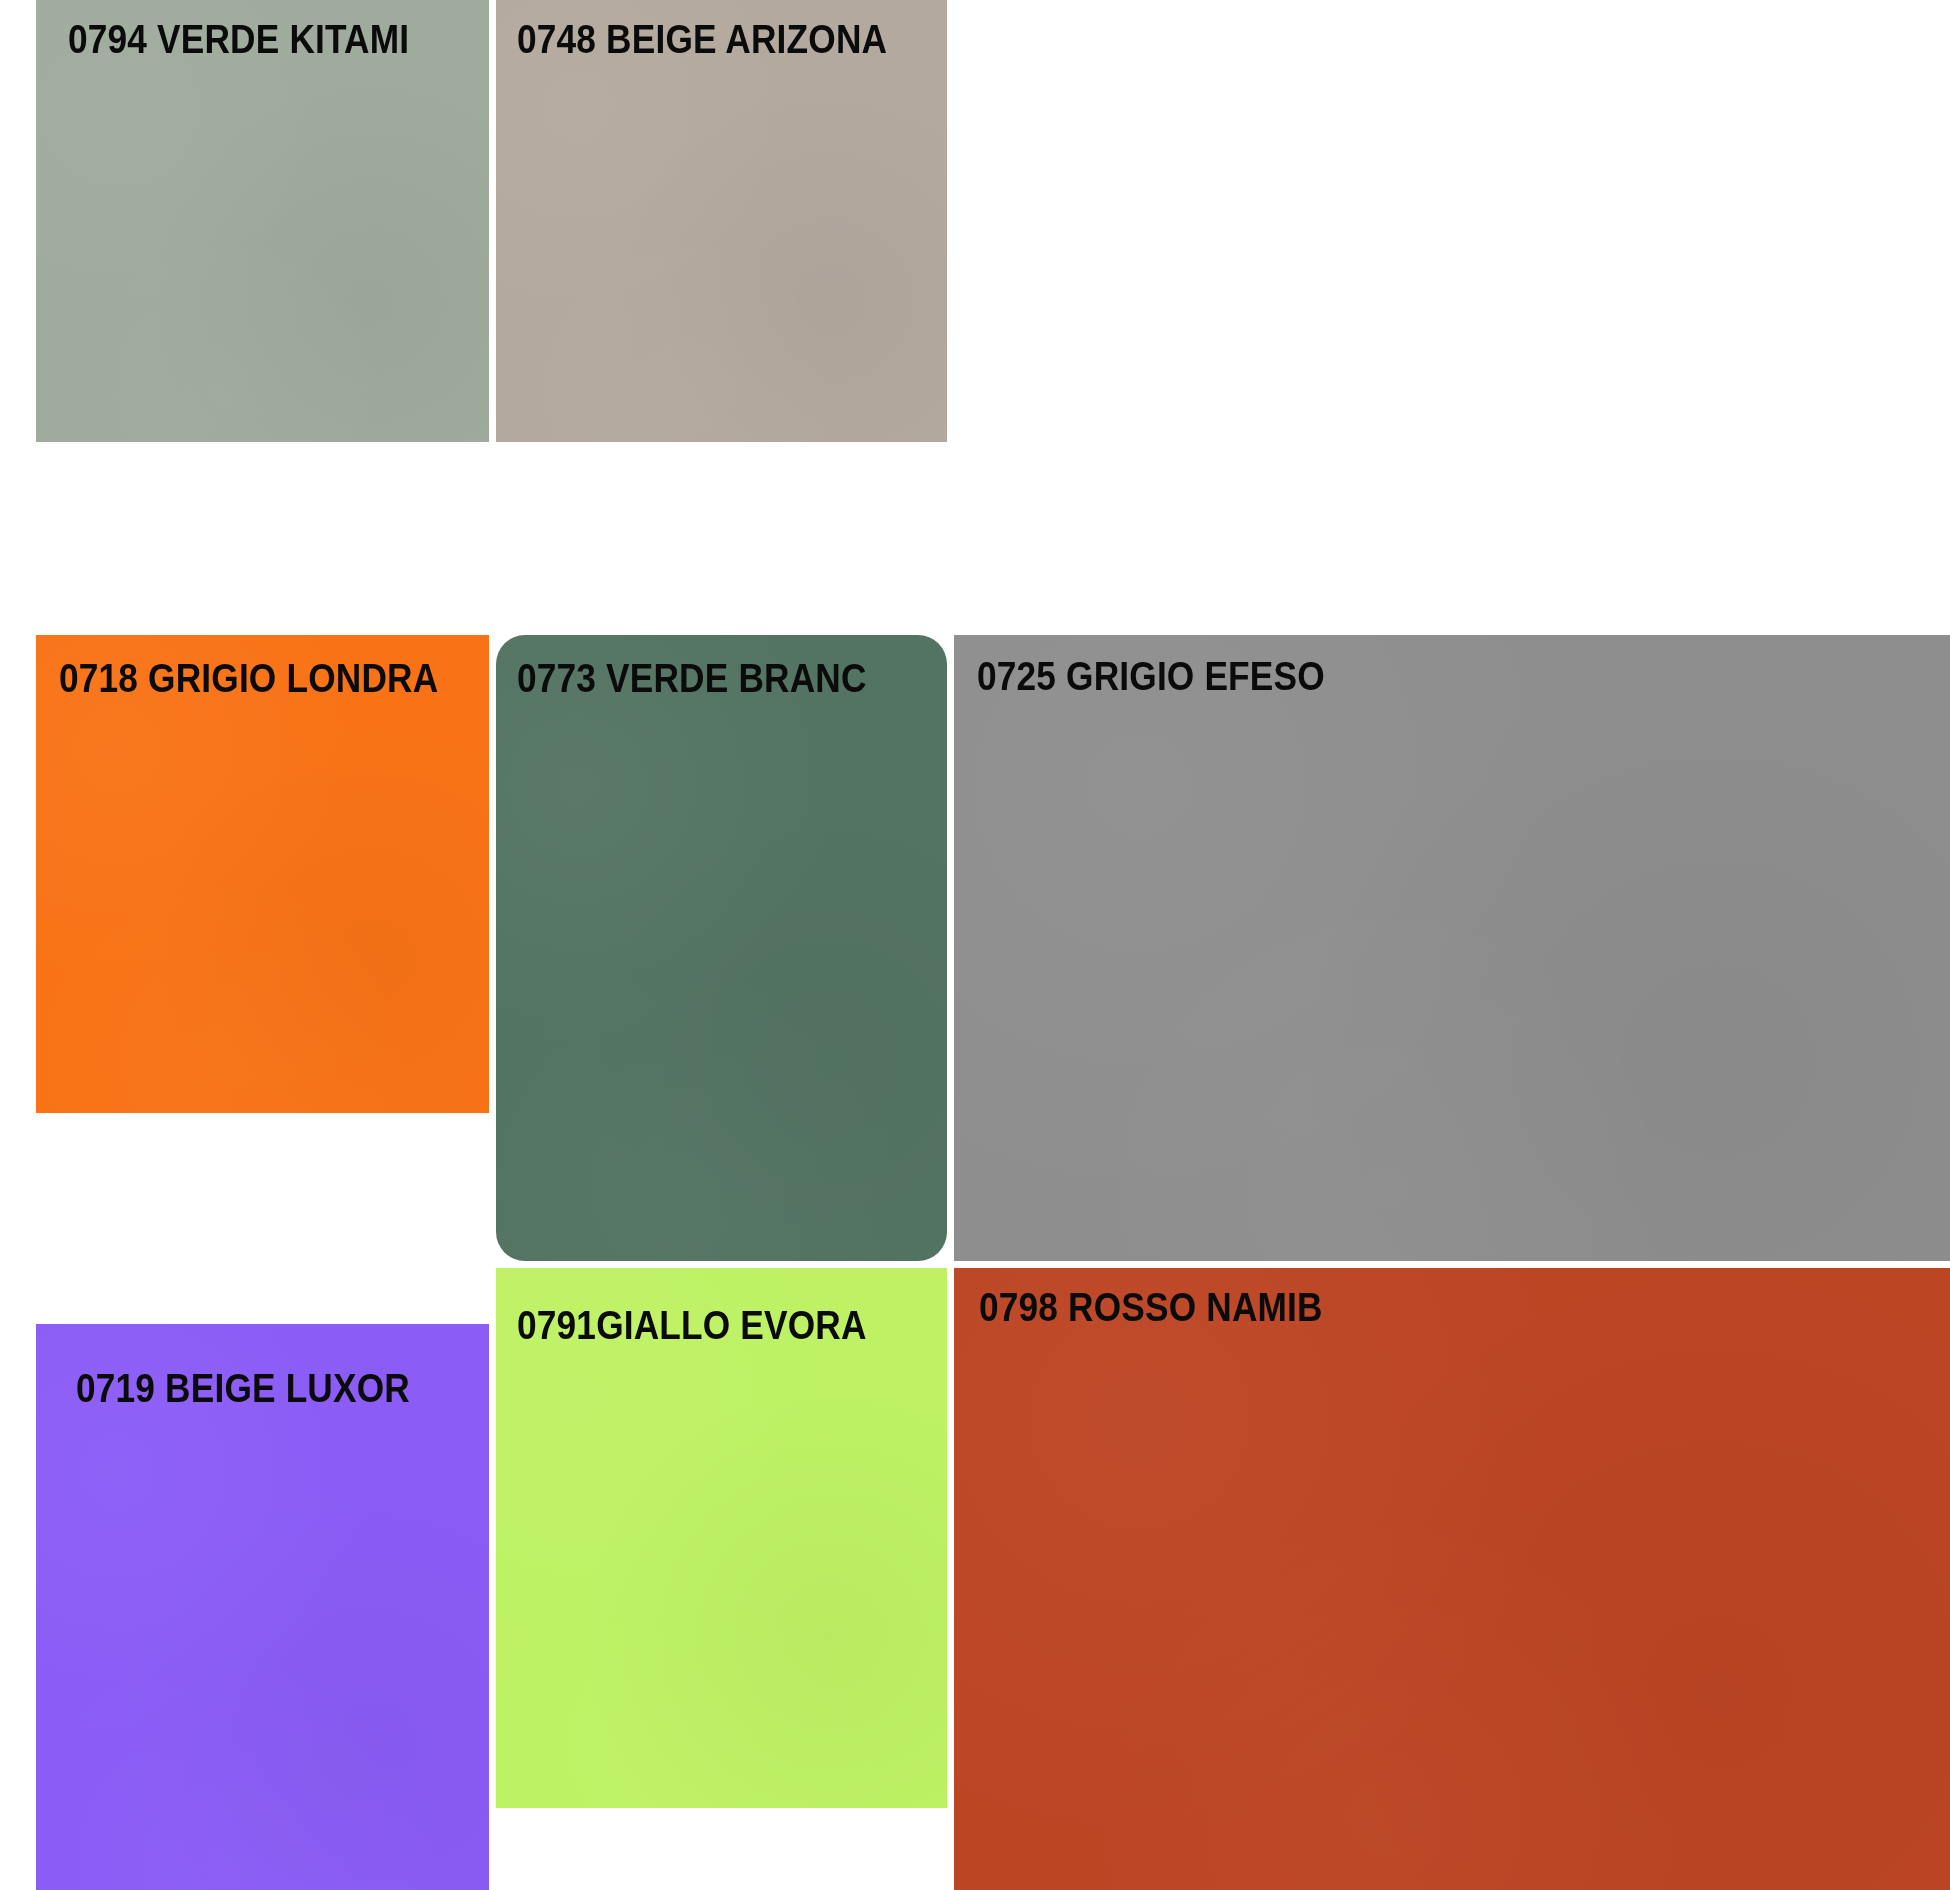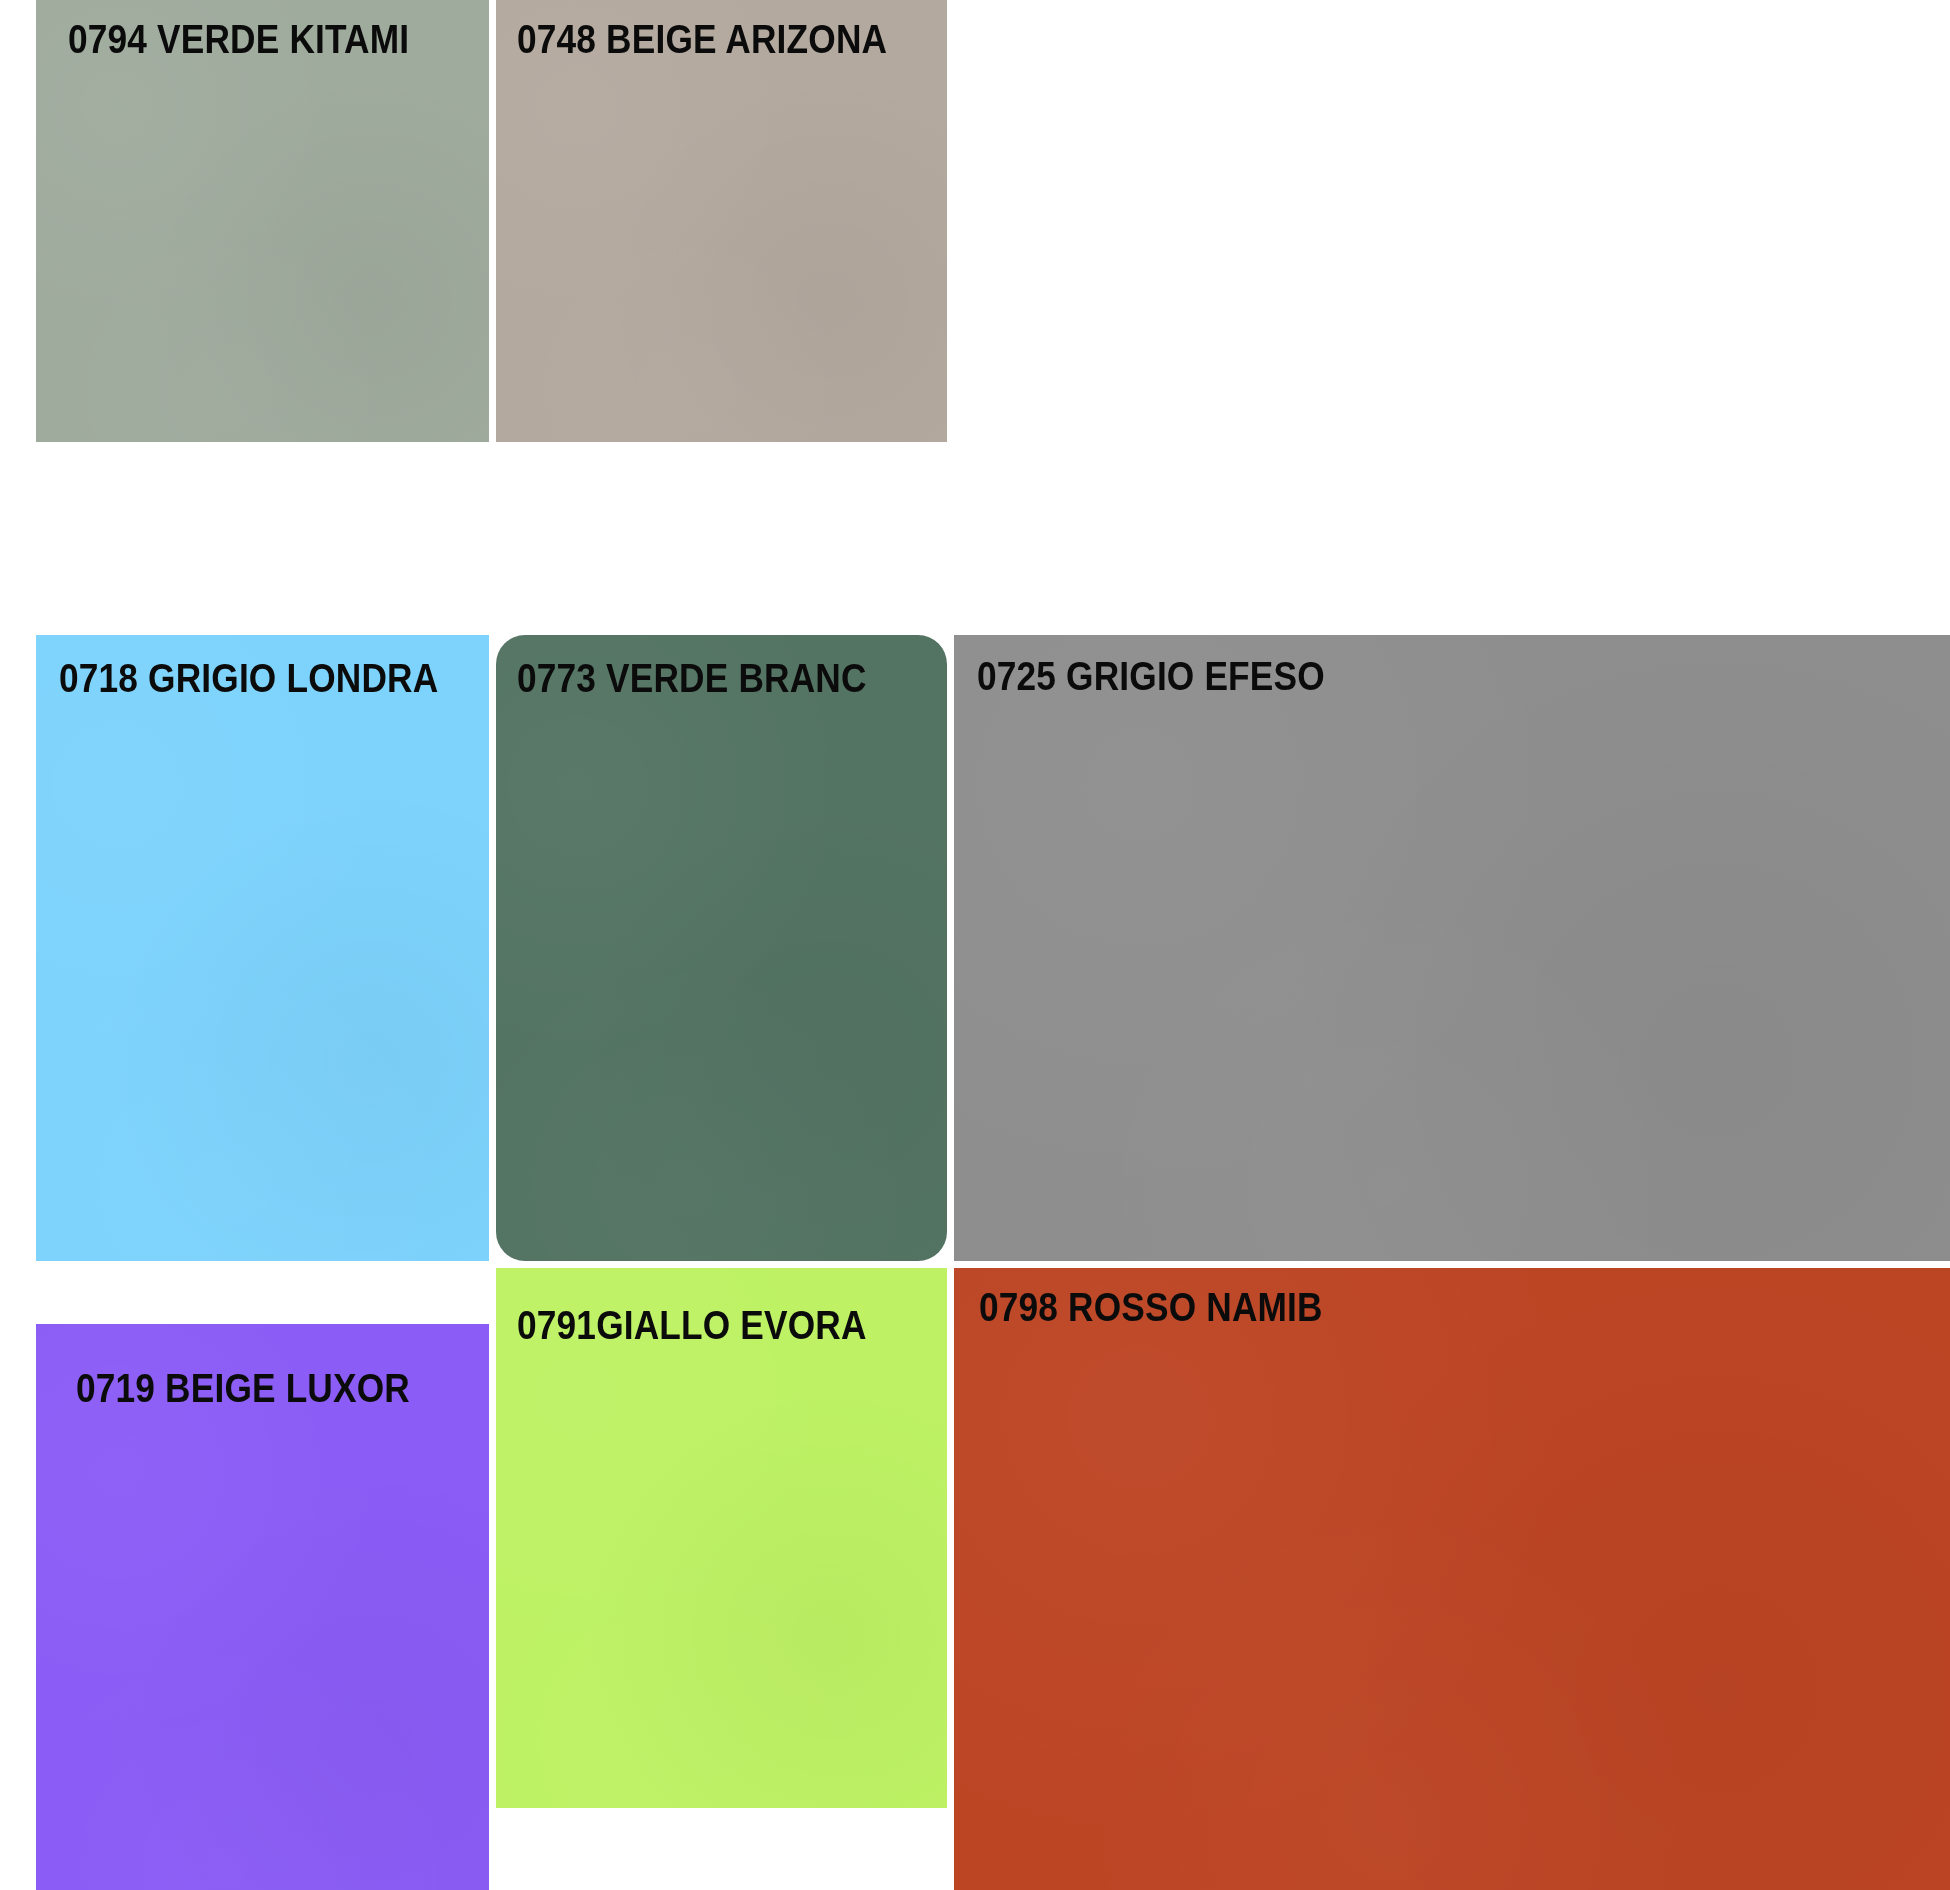--- a/index.html
+++ b/index.html
@@ -54,21 +54,21 @@
 </head>
 <body>
 
 <div id="swatch-board" style="background: rgb(255, 255, 255); margin-left: 36px;">
     <div class="swatch-cell" style="left: 0px; top: 0px; width: 453px; height: 442px; background: rgb(159, 171, 157);">
       <div class="swatch-label" style="left: 32px; top: 19.3px; color: rgb(11, 11, 11);">0794 VERDE KITAMI</div>
     </div>
     <div class="swatch-cell" style="left: 460px; top: 0px; width: 451px; height: 442px; background: rgb(180, 169, 159);">
       <div class="swatch-label" style="left: 21px; top: 19.3px; color: rgb(11, 11, 11);">0748 BEIGE ARIZONA</div>
     </div>
-    <div class="swatch-cell" style="left: 0px; top: 635px; width: 453px; height: 626px; background: #7dd3fc;">
+    <div class="swatch-cell" style="left: 0px; top: 635px; width: 453px; height: 478px; background: #f97316;">
       <div class="swatch-label" style="left: 23px; top: 23px; color: rgb(11, 11, 11);">0718 GRIGIO LONDRA</div>
     </div>
     <div class="swatch-cell" style="left: 460px; top: 635px; width: 451px; height: 626px; background: rgb(84, 116, 99); border-radius: 29px;">
       <div class="swatch-label" style="left: 21px; top: 23px; color: rgb(11, 11, 11);">0773 VERDE BRANC</div>
     </div>
     <div class="swatch-cell" style="left: 918px; top: 635px; width: 1032px; height: 626px; background: rgb(142, 142, 142);">
       <div class="swatch-label" style="left: 23px; top: 21px; color: rgb(11, 11, 11);">0725 GRIGIO EFESO</div>
     </div>
     <div class="swatch-cell" style="left: 0px; top: 1324px; width: 453px; height: 617px; background: #8b5cf6;">
       <div class="swatch-label" style="left: 40px; top: 44px; color: rgb(11, 11, 11);">0719 BEIGE LUXOR</div>

